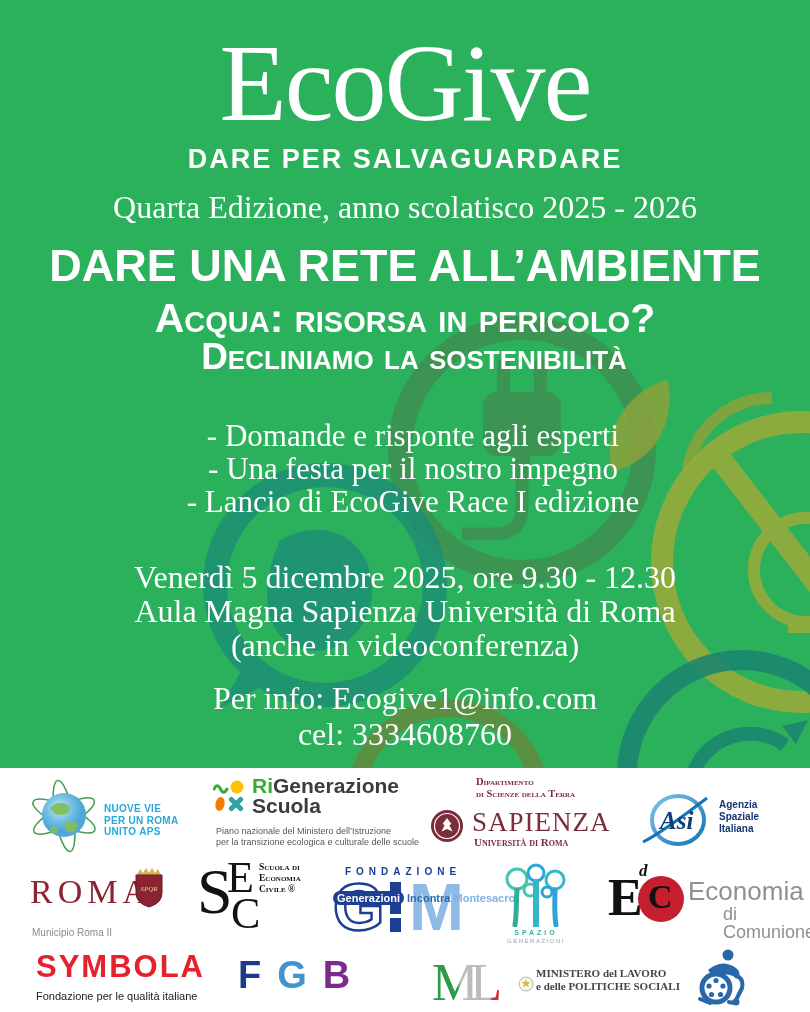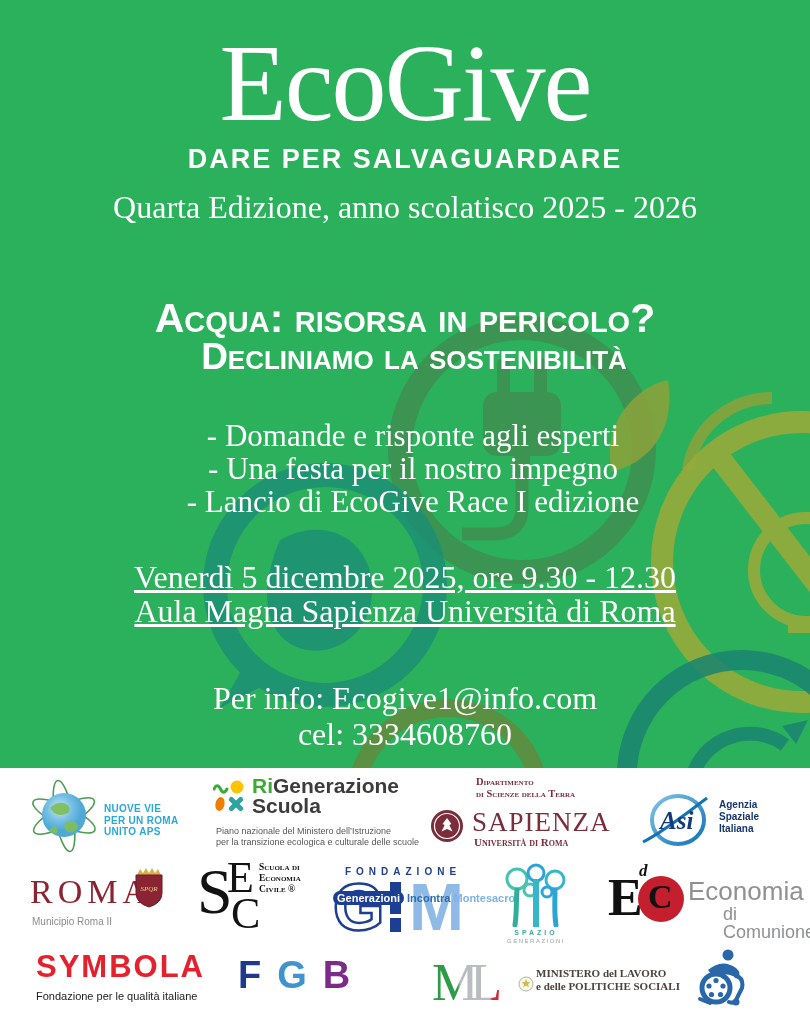--- a/index.html
+++ b/index.html
@@ -9,21 +9,21 @@
   .green{position:absolute;left:0;top:0;width:810px;height:768px;background:#2bb15c;overflow:hidden;}
   .wm{position:absolute;left:0;top:0;width:810px;height:768px;pointer-events:none;}
   .center{position:absolute;left:0;width:100%;text-align:center;color:#fff;margin:0;}
   .title{top:28px;font:400 110px/1 "Liberation Serif",serif;letter-spacing:-2px;}
   .tagline{top:146px;font:700 27px/1 "Liberation Sans",sans-serif;letter-spacing:2px;}
   .edition{top:190px;font:400 32px/1.1 "Liberation Serif",serif;}
   .headline{top:243px;font:700 45px/1 "Liberation Sans",sans-serif;}
   .sub1{top:298px;font:700 41px/1 "Liberation Sans",sans-serif;font-variant:small-caps;}
   .sub2{top:338px;font:700 37px/1 "Liberation Sans",sans-serif;font-variant:small-caps;margin-left:9px;}
   .bullets{top:419px;font:400 31px/33px "Liberation Serif",serif;padding-left:8px;}
-  .dateblock{top:560px;font:400 32px/34px "Liberation Serif",serif;text-decoration:underline;}
+  .dateblock{top:560px;font:400 32px/34px "Liberation Serif",serif;}
   .infoblock{top:680px;font:400 32px/36px "Liberation Serif",serif;}
   
   .logos{position:absolute;left:0;top:768px;width:810px;height:244px;background:#fff;}
   .lg{position:absolute;}
   
   .nv-text{position:absolute;left:76px;top:33px;font:700 10px/11.5px "Liberation Sans",sans-serif;color:#29a8dd;letter-spacing:.3px;}
   
   .rg-icon{position:absolute;left:5px;top:4px;}
   .rg-brand{position:absolute;left:44px;top:0;font:700 21px/20px "Liberation Sans",sans-serif;color:#3c3c3b;}
   .rg-pre{color:#3aaa35;}
@@ -31,21 +31,21 @@
   
   .sap-dept{position:absolute;left:48px;top:0;font:700 10.5px/11.5px "Liberation Serif",serif;font-variant:small-caps;color:#7b2d3b;}
   .sap-crest{position:absolute;left:2px;top:30px;}
   .sap-name{position:absolute;left:44px;top:33px;font:400 27px/1 "Liberation Serif",serif;color:#7b2d3b;letter-spacing:1px;}
   .sap-sub{position:absolute;left:46px;top:61px;font:700 11px/1 "Liberation Serif",serif;font-variant:small-caps;color:#7b2d3b;}
   
   .asi-text{position:absolute;left:78px;top:7px;font:700 10px/12px "Liberation Sans",sans-serif;color:#16356f;}
   
   .roma-name{position:absolute;left:0;top:8px;font:400 34px/1 "Liberation Serif",serif;color:#8a2432;letter-spacing:5px;}
   .roma-crest{position:absolute;left:102px;top:0;}
-  .roma-sub{position:absolute;left:2px;top:50px;font:400 10px/1 "Liberation Sans",sans-serif;color:#8c8b8b;}
+  .roma-sub{position:absolute;left:2px;top:61px;font:400 10px/1 "Liberation Sans",sans-serif;color:#8c8b8b;}
   
   .sec-s{position:absolute;left:0;top:0;font:400 64px/1 "Liberation Serif",serif;color:#121212;}
   .sec-e{position:absolute;left:30px;top:-4px;font:400 44px/1 "Liberation Serif",serif;color:#121212;}
   .sec-c{position:absolute;left:34px;top:32px;font:400 44px/1 "Liberation Serif",serif;color:#121212;}
   .sec-text{position:absolute;left:62px;top:2px;font:700 9.5px/11px "Liberation Serif",serif;font-variant:small-caps;color:#121212;white-space:nowrap;}
   
   .gim-fond{position:absolute;left:0;top:2px;width:140px;text-align:center;font:700 10px/1 "Liberation Sans",sans-serif;color:#1c3f94;letter-spacing:5px;}
   .gim-svg{position:absolute;left:0;top:13px;}
   .gim-banner{position:absolute;left:0;top:27px;width:144px;text-align:center;font:700 11px/1.2 "Liberation Sans",sans-serif;white-space:nowrap;}
   .gim-b1{background:#1c3f94;color:#fff;padding:1px 4px;border-radius:7px;}
@@ -118,32 +118,34 @@
       </g>
 
       <g opacity="0.7">
         <circle cx="448" cy="800" r="92" fill="none" stroke="#6f8138" stroke-width="18"></circle>
       </g>
     </svg>
 
     <h1 class="center title">EcoGive</h1>
     <div class="center tagline">DARE PER SALVAGUARDARE</div>
     <div class="center edition">Quarta Edizione, anno scolatisco 2025 - 2026</div>
+    <h2 class="center headline">DARE UNA RETE ALL’AMBIENTE</h2>
     <div class="center sub1">Acqua: risorsa in pericolo?</div>
     <div class="center sub2">Decliniamo la sostenibilità</div>
 
     <div class="center bullets">
       <div>- Domande e risponte agli esperti</div>
       <div>- Una festa per il nostro impegno</div>
       <div>- Lancio di EcoGive Race I edizione</div>
     </div>
 
     <div class="center dateblock">
       <div>Venerdì 5 dicembre 2025, ore 9.30 - 12.30</div>
       <div>Aula Magna Sapienza Università di Roma</div>
+      <div>(anche in videoconferenza)</div>
     </div>
 
     <div class="center infoblock">
       <div>Per info: Ecogive1@info.com</div>
       <div>cel: 3334608760</div>
     </div>
   </section>
 
   <section class="logos">
 

